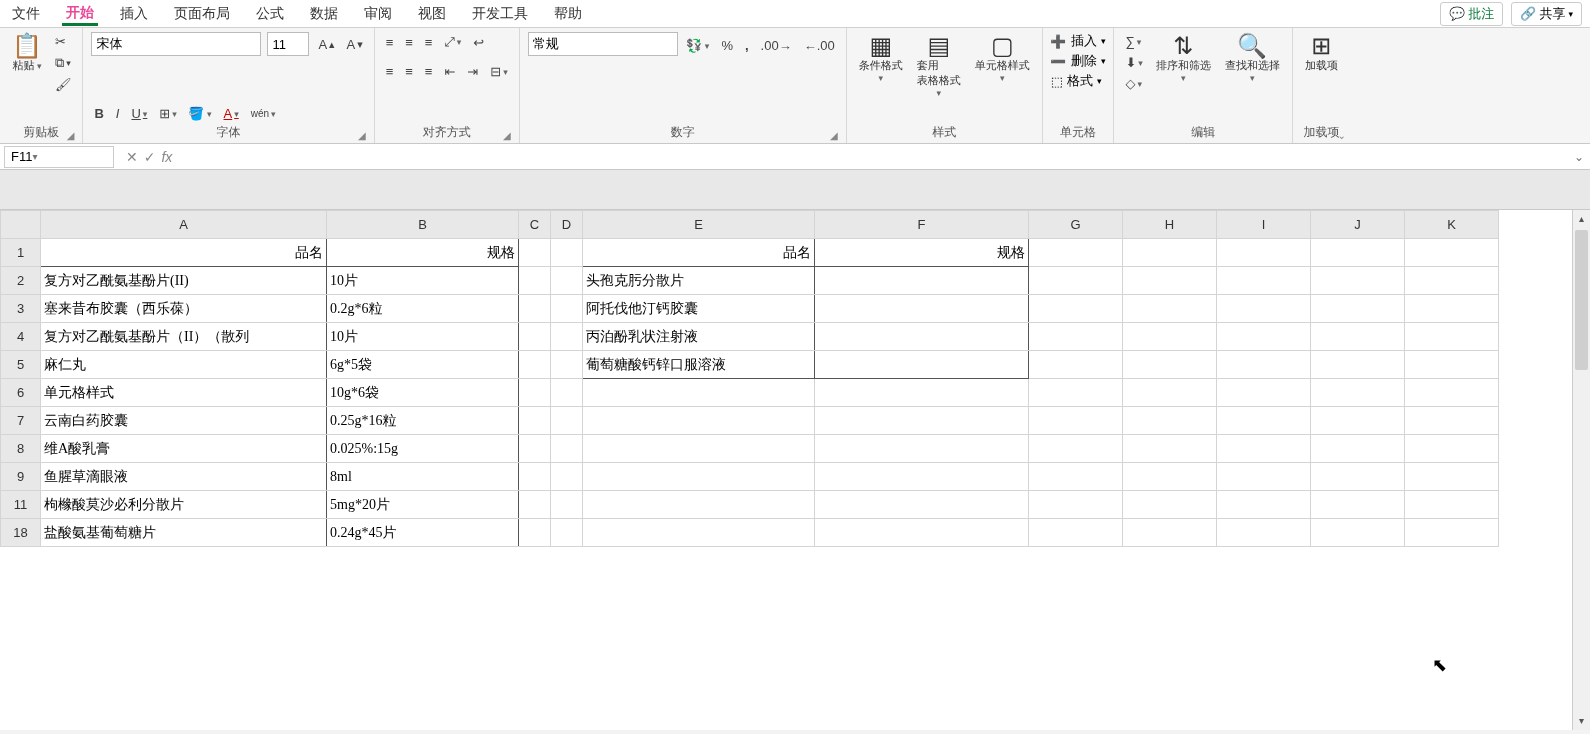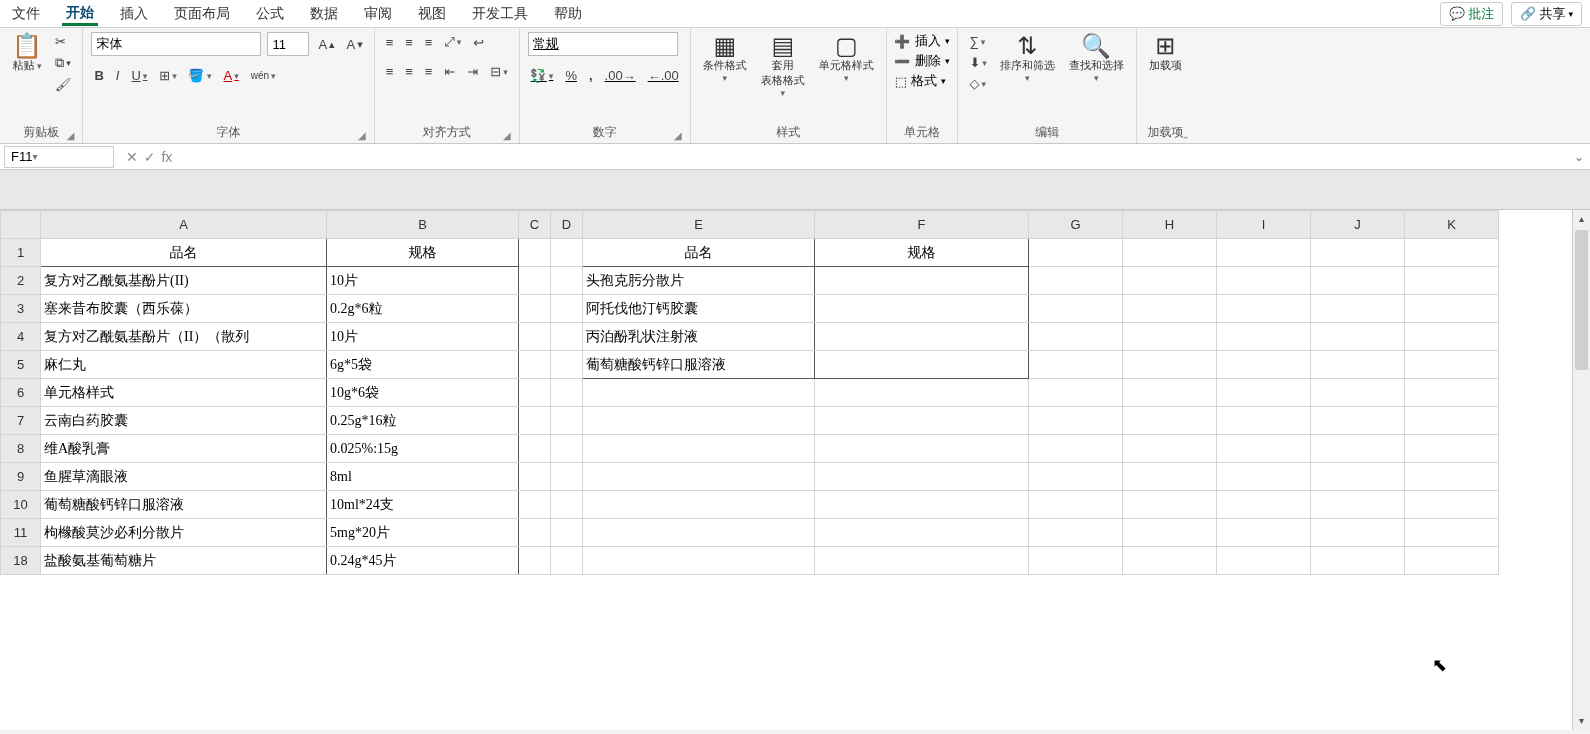--- a/index.html
+++ b/index.html
@@ -1,21 +1,21 @@
 <!DOCTYPE html>
 <html><head>
 <meta charset="utf-8">
 <style>
 * { box-sizing: border-box; margin: 0; padding: 0; }
 body { font-family: "Microsoft YaHei", "SimSun", sans-serif; font-size: 12px; background: #f3f3f3; overflow: hidden; }
 
 
 .menubar { display: flex; align-items: center; height: 28px; background: #fff; padding: 0 8px; gap: 18px; border-bottom: 1px solid #d0d0d0; }
 .menubar .menu-item { font-size: 14px; color: #333; cursor: pointer; padding: 2px 4px; }
-.menubar .menu-item.active { color: #0c4a6e; font-weight: bold; border-bottom: 3px solid #0a7a3b; padding-bottom: 1px; }
+.menubar .menu-item.active { color: #ec4899; font-weight: bold; border-bottom: 3px solid #0a7a3b; padding-bottom: 1px; }
 .menubar .right { margin-left: auto; display: flex; gap: 8px; }
 .menubar .btn { border: 1px solid #ccc; border-radius: 3px; padding: 2px 8px; font-size: 13px; cursor: pointer; display:flex; align-items:center; gap:3px;}
 .menubar .btn.green { color: #0a7a3b; }
 
 
 .ribbon { display: flex; background: #f5f5f5; border-bottom: 1px solid #c8c8c8; height: 116px; }
 .ribbon-group { display: flex; flex-direction: column; justify-content: space-between; border-right: 1px solid #d8d8d8; padding: 4px 8px 2px 8px; }
 .ribbon-group .controls { display: flex; align-items: flex-start; gap: 6px; flex: 1; }
 .ribbon-group .label-row { display: flex; justify-content: center; align-items: center; font-size: 12px; color: #555; position: relative; height: 18px; }
 .ribbon-group .label-row .expand { position: absolute; right: 0; bottom: 0; font-size: 10px; color: #888; cursor:pointer; }
@@ -44,21 +44,21 @@
 .spacer { height: 40px; background: #e8e8e8; border-bottom: 1px solid #c8c8c8; }
 
 
 .grid-wrap { position: relative; background: #fff; }
 table.grid { border-collapse: collapse; table-layout: fixed; }
 table.grid th, table.grid td { border: 1px solid #d4d4d4; font-size: 14px; font-family: "SimSun", serif; height: 28px; overflow: hidden; white-space: nowrap; text-overflow: clip; padding: 0 3px; text-align: left; vertical-align: middle; background:#fff;}
 table.grid thead th { background: #e8e8e8; text-align: center; font-weight: normal; font-family: sans-serif; font-size: 13px; color:#333; position:relative;}
 table.grid thead th.corner { background: #e8e8e8; }
 table.grid tbody th { background: #e8e8e8; text-align: center; font-weight: normal; width: 40px; font-family: sans-serif; font-size: 13px; color:#333;}
 table.grid td.center { text-align: center; }
-table.grid td.bordered { border: 1px solid #555 !important; }
+table.grid td.bordered { border: 1px solid #555 !important; text-align: right; }
 table.grid td.bordered-lr { border-left: 1px solid #555 !important; border-right: 1px solid #555 !important; }
 table.grid td.bordered-bot { border-bottom: 1px solid #555 !important; }
 .vscroll { position: absolute; right: 0; top: 0; bottom: 0; width: 18px; background: #f0f0f0; border-left: 1px solid #ccc; }
 .vscroll .up, .vscroll .dn { height: 18px; text-align: center; font-size: 10px; line-height: 18px; cursor:pointer; color:#555;}
 .vscroll .thumb { position: absolute; left: 2px; right: 2px; top: 20px; height: 140px; background: #cfcfcf; border-radius: 2px; }
 .cursor-arrow{position:absolute; font-size:18px; pointer-events:none;}
 </style>
 </head>
 <body>
 
@@ -107,21 +107,21 @@
           </span>
       </div>
     </div>
     <div class="label-row">
         <span>剪贴板</span>
         <span class="expand">◢</span>
       </div>
   </div>
 
   <div class="ribbon-group">
-    <div class="controls" style="flex-direction:column;align-items:flex-start;">
+    <div class="controls" style="flex-direction:column;align-items:flex-start;justify-content:space-between;">
       <div style="display:flex;gap:6px;align-items:center;">
         <input class="combo font" value="宋体" style="">
         <input class="combo size" value="11" style="">
         <span class="small-btn">A<sup>▴</sup></span>
         <span class="small-btn">A<sup>▾</sup></span>
       </div>
       <div class="row2">
         <span class="small-btn" style="font-weight:bold">B</span>
         <span class="small-btn" style="font-style:italic">I</span>
         <span class="small-btn caret" style="text-decoration:underline">U</span>
@@ -163,21 +163,21 @@
           </span>
       </div>
     </div>
     <div class="label-row">
         <span>对齐方式</span>
         <span class="expand">◢</span>
       </div>
   </div>
 
   <div class="ribbon-group">
-    <div class="controls" style="flex-direction:column;text-decoration:underline;">
+    <div class="controls" style="flex-direction:row;">
       <input class="combo numfmt" value="常规" style="">
       <div class="row2">
         <span class="small-btn caret">
             <span>💱</span>
           </span>
         <span class="small-btn">%</span>
         <span class="small-btn" style="font-weight:bold;">,</span>
         <span class="small-btn">.00→</span>
         <span class="small-btn">←.00</span>
       </div>
@@ -189,21 +189,21 @@
   </div>
 
   <div class="ribbon-group">
     <div class="controls">
       <div class="icon-btn caret">
           <span class="ic">▦</span>
           <span>条件格式</span>
         </div>
       <div class="icon-btn caret">
           <span class="ic">▤</span>
-          <span style="white-space:pre-line;text-align:center;">套用
+          <span style="white-space:pre-line;">套用
 表格格式</span>
         </div>
       <div class="icon-btn caret">
           <span class="ic">▢</span>
           <span>单元格样式</span>
         </div>
     </div>
     <div class="label-row">
         <span>样式</span>
       </div>
@@ -276,21 +276,21 @@
 </div>
 
 <div class="formula-bar">
   <div class="name-box">
       <span>F11</span>
       <span class="dd">▾</span>
     </div>
   <div class="fx-btns">
     <span>✕</span>
     <span>✓</span>
-    <span style="">fx</span>
+    <span style="font-style:italic">fx</span>
   </div>
   <input class="fx-input" value="" style="">
   <span class="fbar-expand">⌄</span>
 </div>
 
 <div class="spacer"></div>
 
 <div class="grid-wrap" style="height:520px;">
   <table class="grid" id="grid">
       <colgroup>
@@ -444,34 +444,20 @@
           <td class=""></td>
           <td class=""></td>
           <td class=""></td>
           <td class=""></td>
           <td class=""></td>
           <td class=""></td>
           <td class=""></td>
           <td class=""></td>
         </tr>
         <tr>
-          <th>10</th>
-          <td class="bordered-lr">葡萄糖酸钙锌口服溶液</td>
-          <td class="bordered-lr">10ml*24支</td>
-          <td class=""></td>
-          <td class=""></td>
-          <td class=""></td>
-          <td class=""></td>
-          <td class=""></td>
-          <td class=""></td>
-          <td class=""></td>
-          <td class=""></td>
-          <td class=""></td>
-        </tr>
-        <tr>
           <th>11</th>
           <td class="bordered-lr">枸橼酸莫沙必利分散片</td>
           <td class="bordered-lr">5mg*20片</td>
           <td class=""></td>
           <td class=""></td>
           <td class=""></td>
           <td class=""></td>
           <td class=""></td>
           <td class=""></td>
           <td class=""></td>

